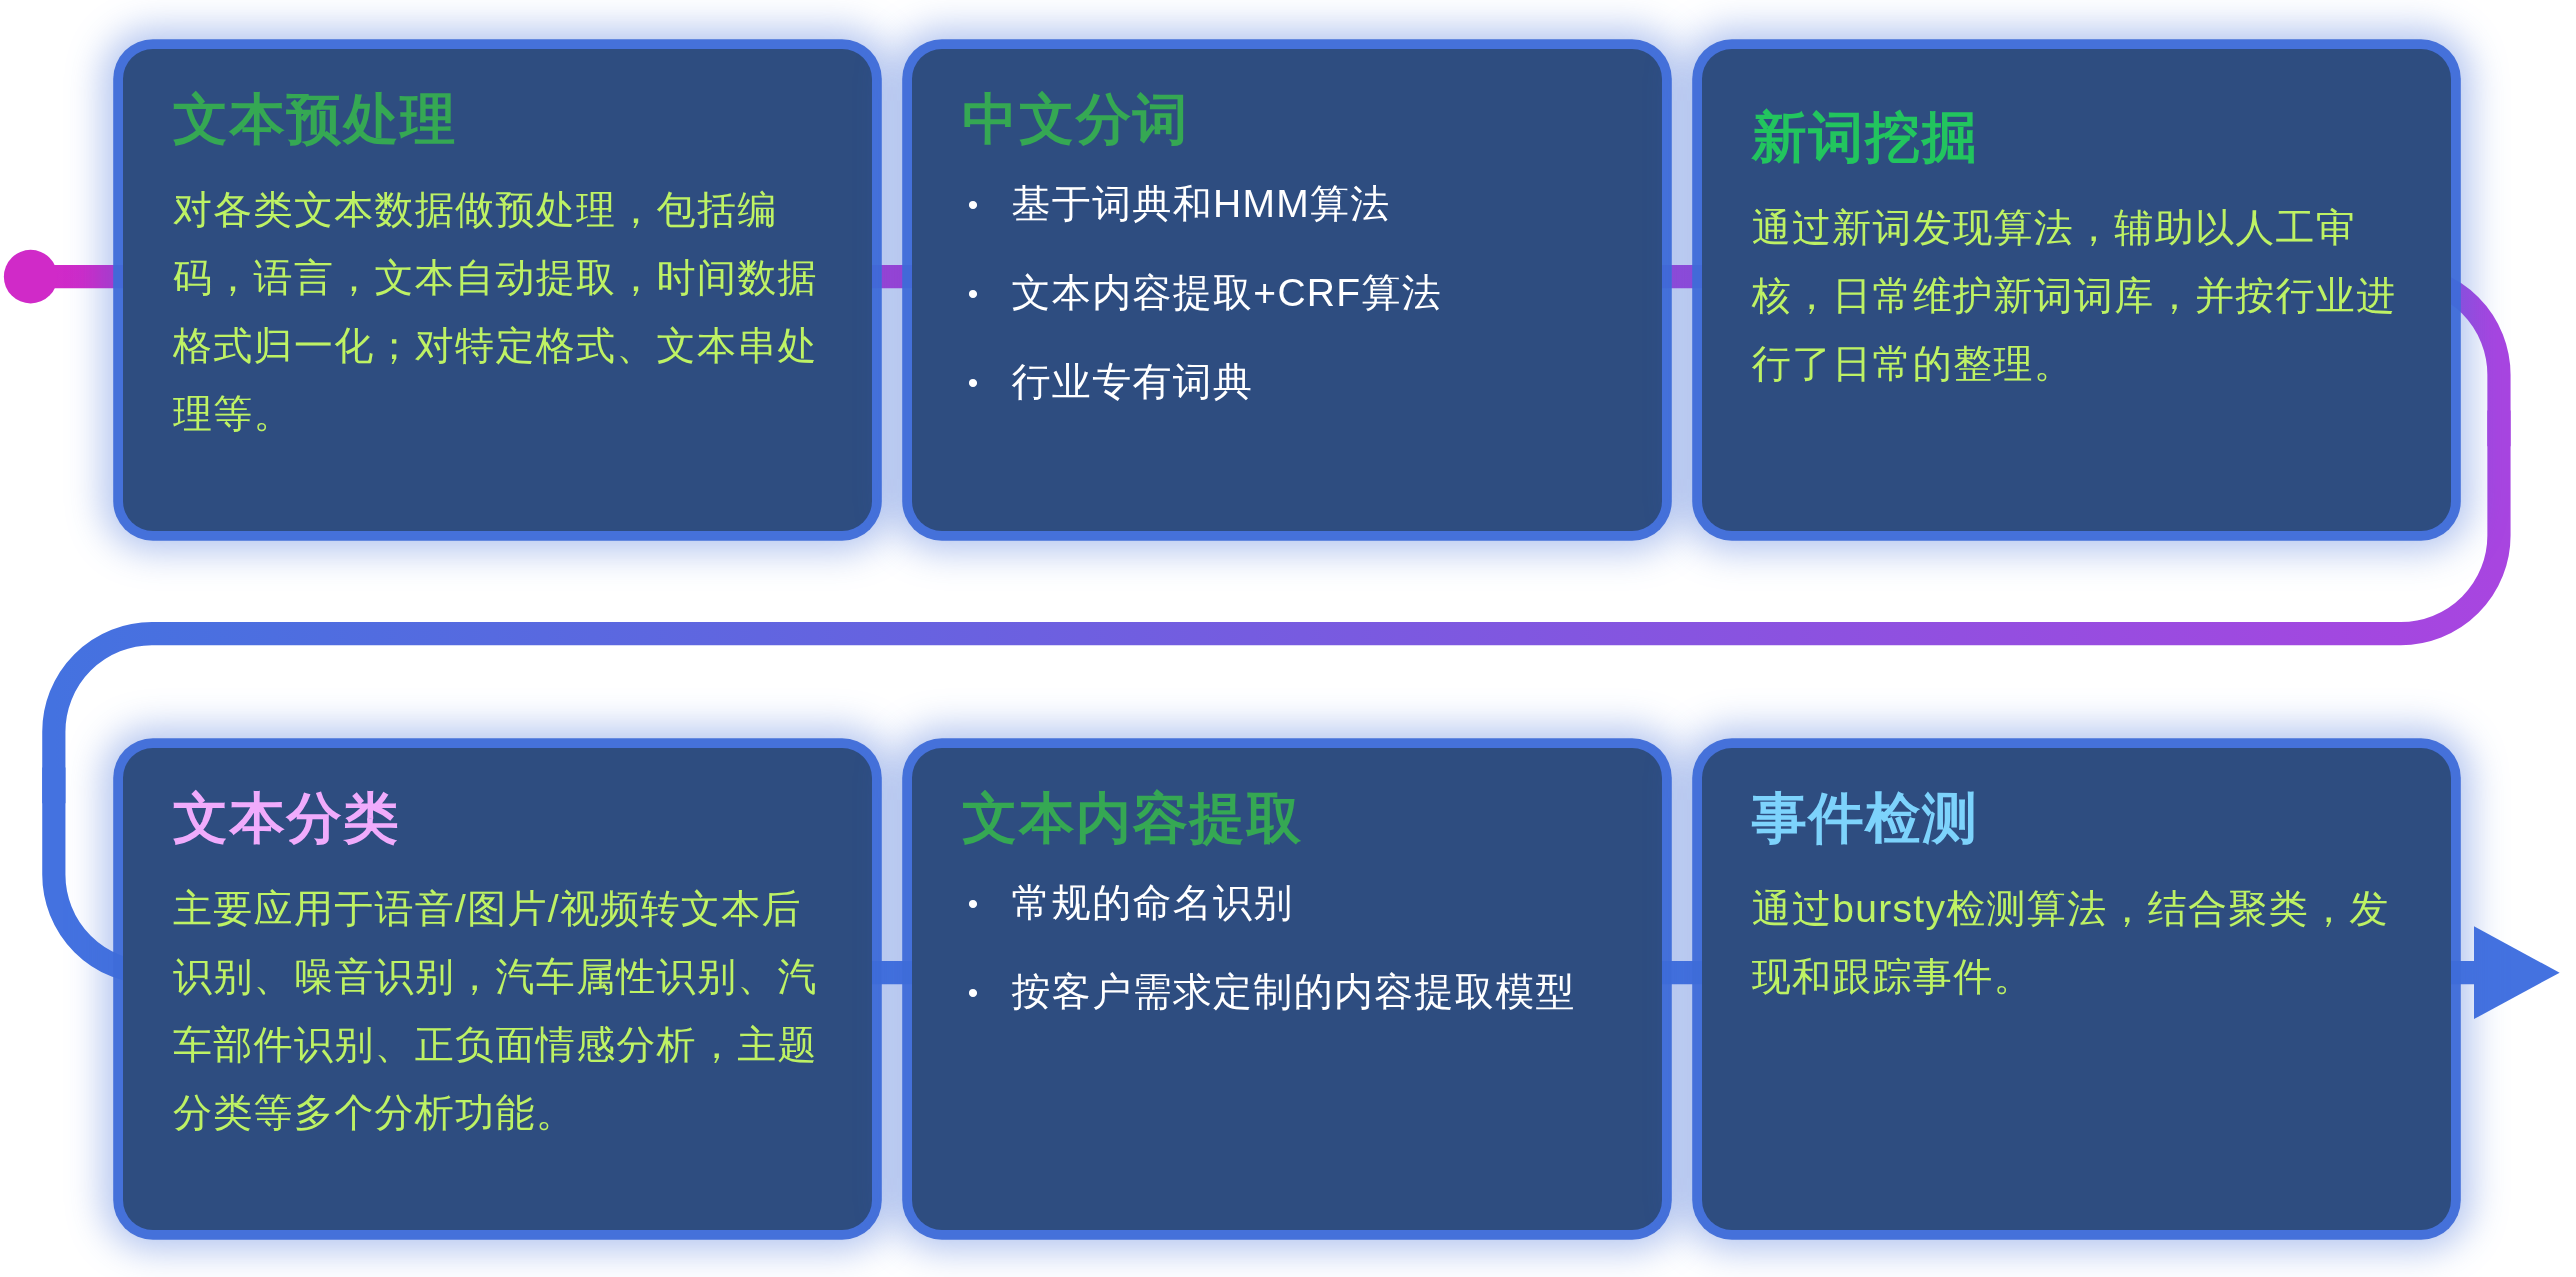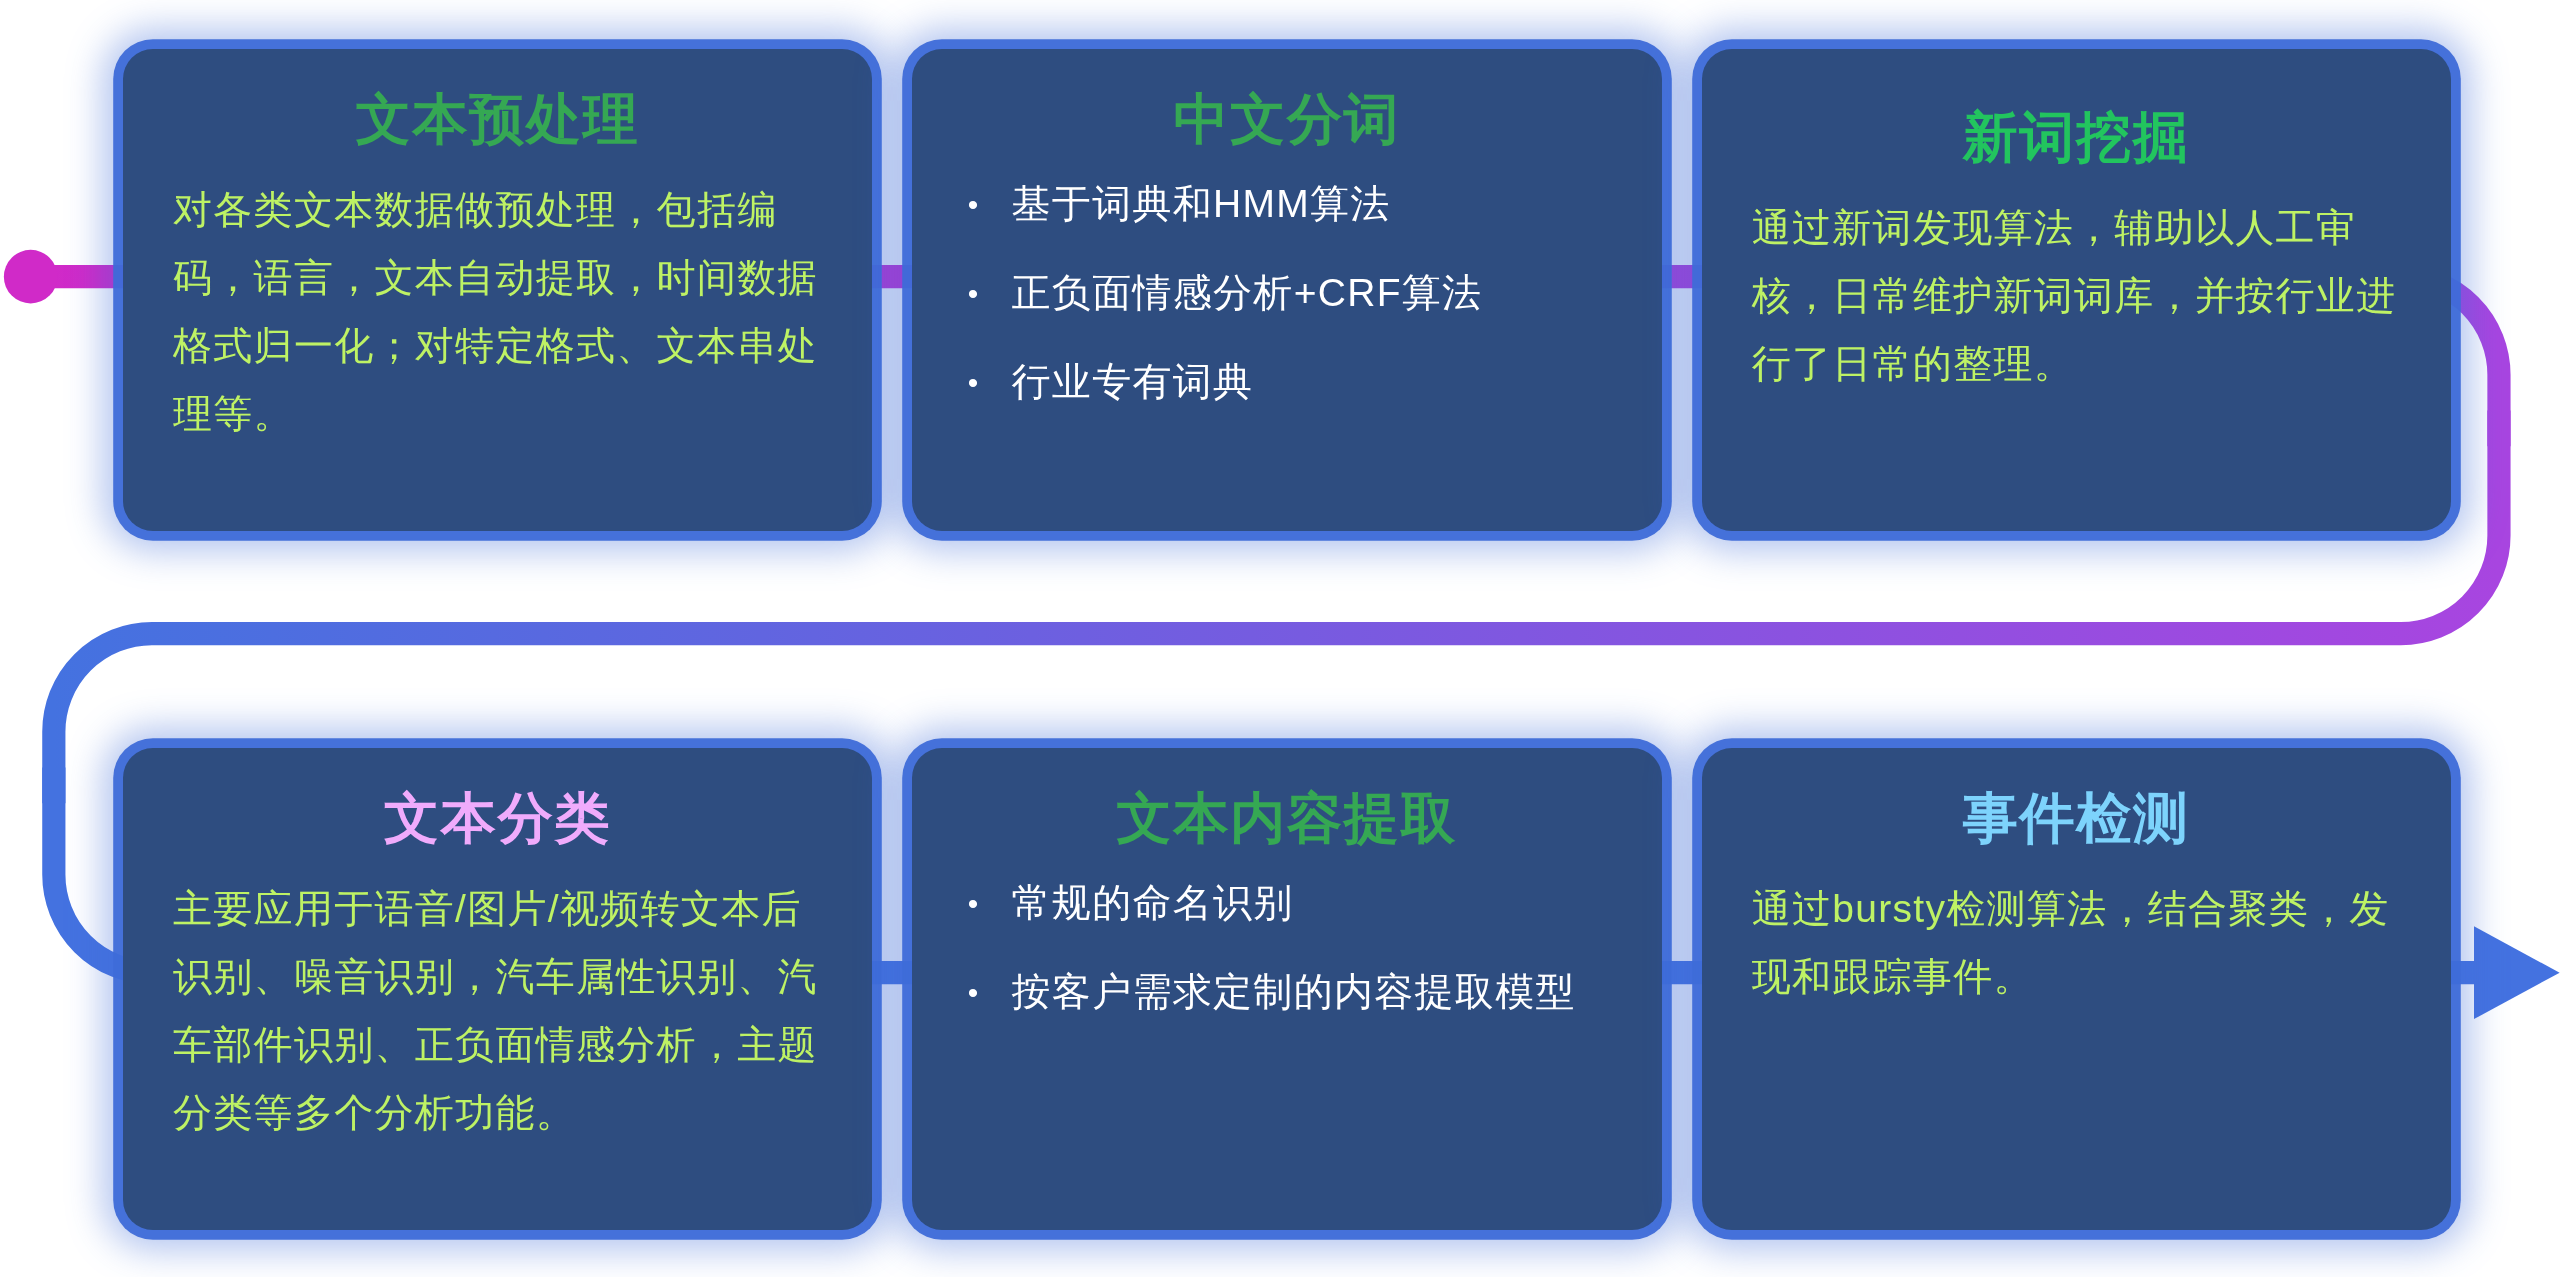--- a/index.html
+++ b/index.html
@@ -32,21 +32,20 @@
       0 0 0 9.8px rgba(62,107,216,0.95),
       0 0 36px 19.6px rgba(62,107,216,0.40);
     overflow:hidden;
   }
   .card-title {
     margin:0 0 25px 0;
     font-size:55px;
     font-weight:700;
     letter-spacing:1.8px;
     line-height:1.15;
-    text-align:center;
   }
   .card-body {
     margin:0;
     color:#bef264;
     font-size:39px;
     line-height:1.74;
     letter-spacing:1.3px;
   }
   .card-bullets {
     list-style:none;
@@ -107,21 +106,21 @@
 
     <section class="card">
       <h2 class="card-title" style="color: rgb(53, 168, 83);">中文分词</h2>
       <ul class="card-bullets">
         <li class="bullet-item">
           <span class="bullet-dot">•</span>
           <span class="bullet-text">基于词典和HMM算法</span>
         </li>
         <li class="bullet-item">
           <span class="bullet-dot">•</span>
-          <span class="bullet-text">正负面情感分析+CRF算法</span>
+          <span class="bullet-text">文本内容提取+CRF算法</span>
         </li>
         <li class="bullet-item">
           <span class="bullet-dot">•</span>
           <span class="bullet-text">行业专有词典</span>
         </li>
       </ul>
     </section>
 
     <section class="card">
       <h2 class="card-title" style="color: #22c55e; margin-top: 18px;">新词挖掘</h2>

